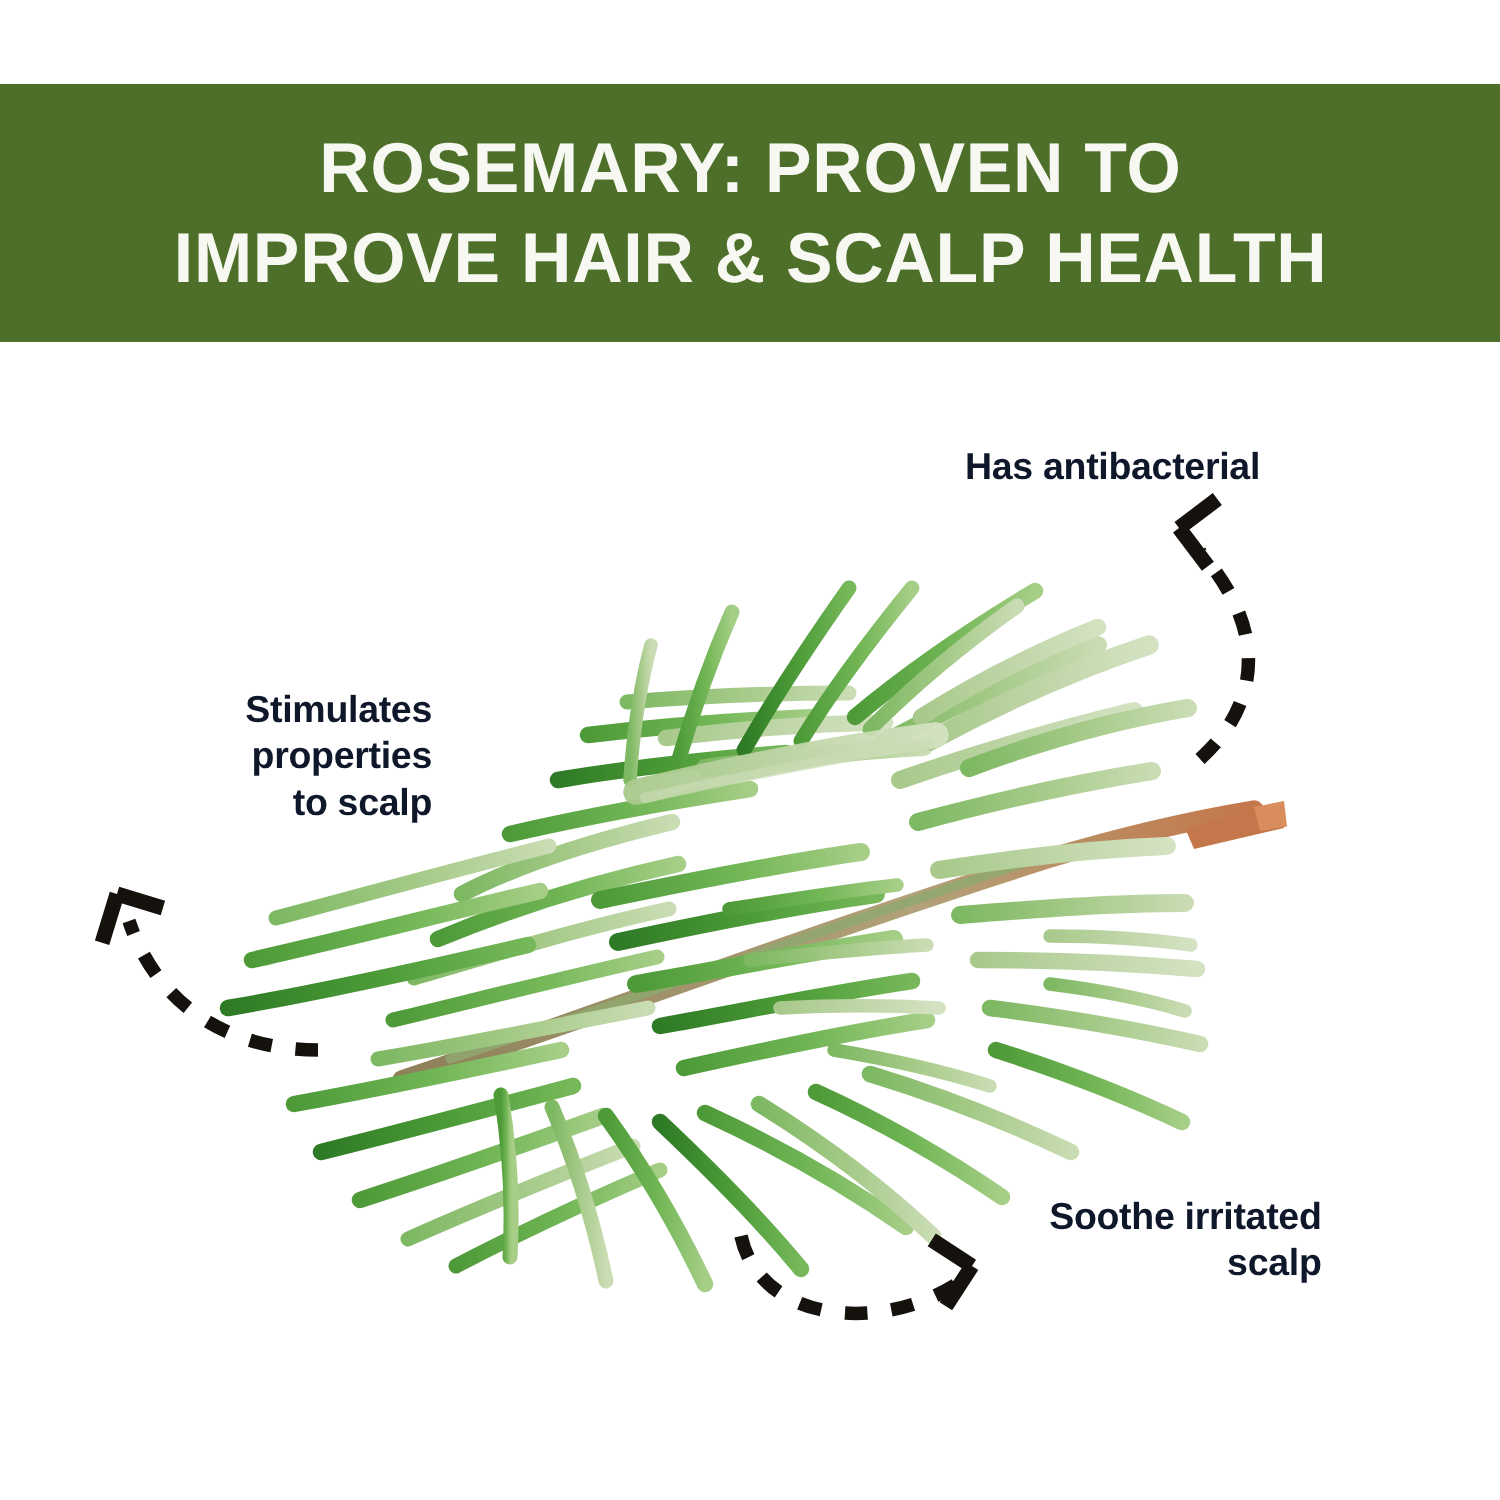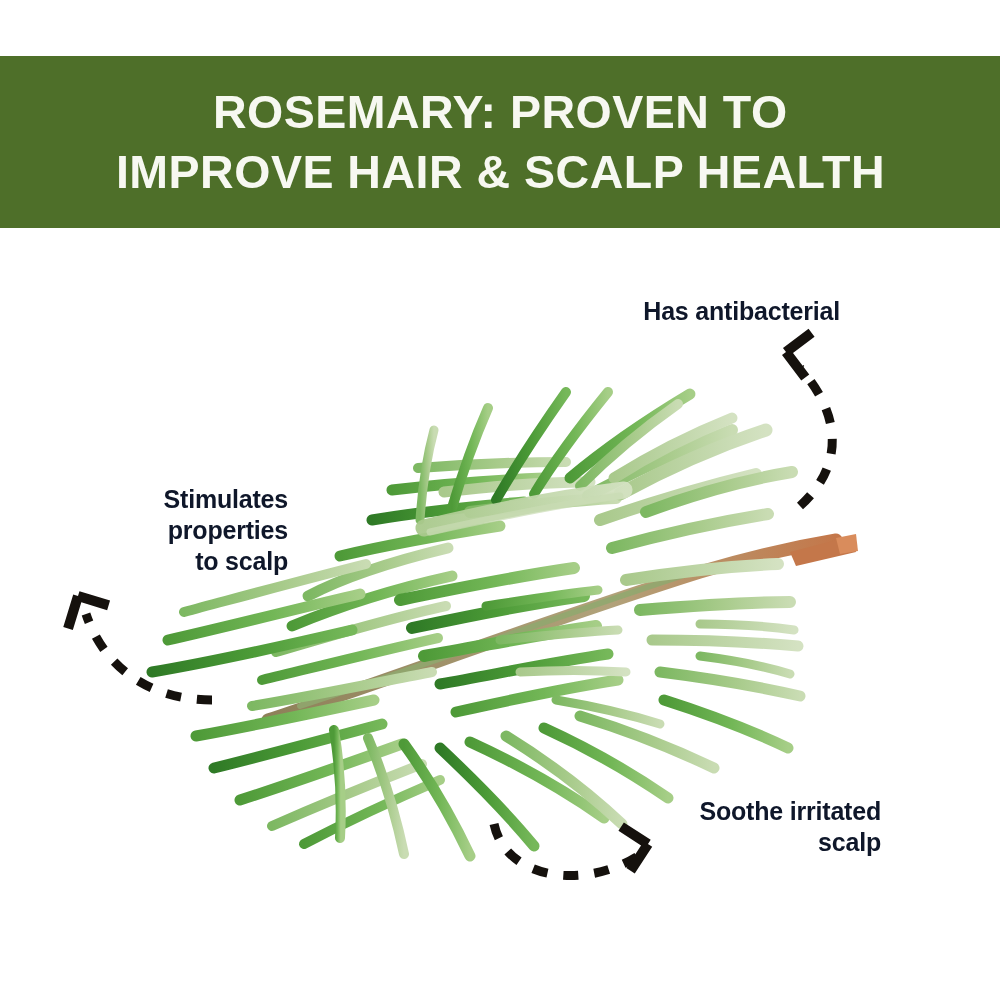--- a/index.html
+++ b/index.html
@@ -55,21 +55,21 @@
     letter-spacing: -0.2px;
     white-space: nowrap;
   }
   #callout-antibacterial {
     left: 500px;
     top: 296px;
     width: 340px;
   }
   #callout-circulation {
     left: 48px;
-    top: 484px;
+    top: 458px;
     width: 240px;
   }
   #callout-soothe {
     left: 571px;
     top: 796px;
     width: 310px;
   }
   .callout-line { display: block; }
 
   

